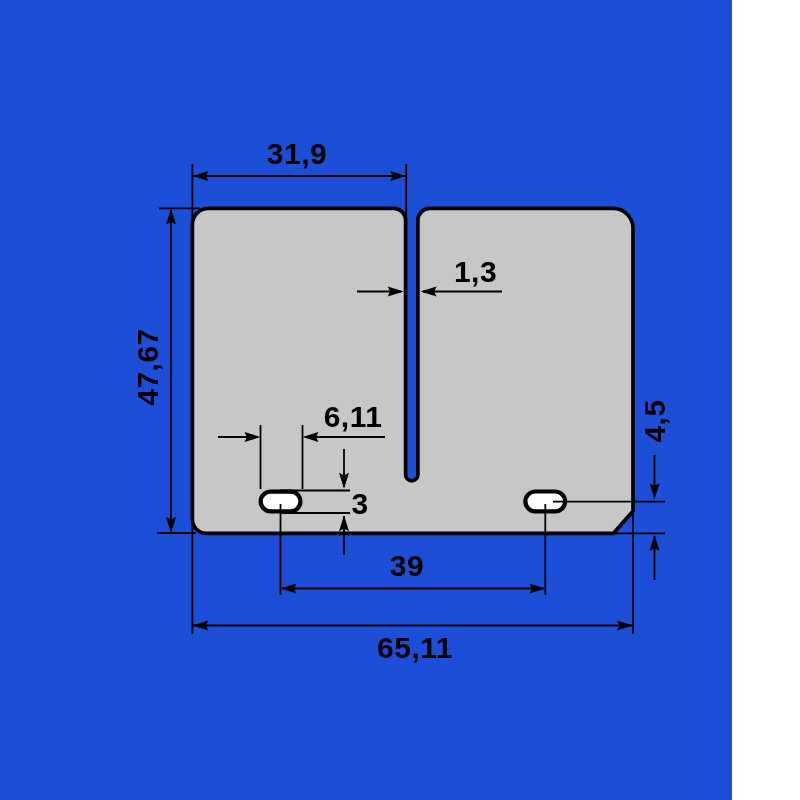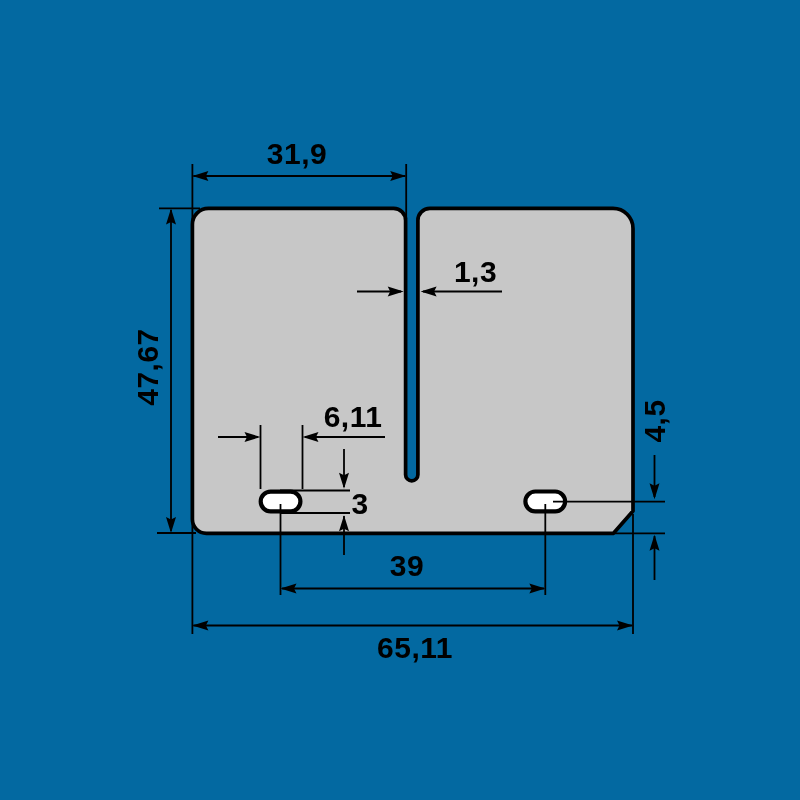--- a/index.html
+++ b/index.html
@@ -1,17 +1,17 @@
 <!DOCTYPE html>
 <html><head>
 <meta charset="utf-8">
 <title>Reed petal drawing</title>
 <style>
   html,body{margin:0;padding:0;background:#fff;}
-  .page{width:800px;height:800px;position:relative;background:#0369a1;overflow:hidden;}
+  .page{width:732px;height:800px;position:relative;background:#1d4ed8;overflow:hidden;}
   text{font-family:"Liberation Sans", sans-serif;font-weight:bold;font-size:30px;letter-spacing:0.5px;fill:#000;}
 </style>
 </head>
 <body>
 <div class="page">
 <svg width="800" height="800" viewBox="0 0 800 800">
 
   <path d="M 192.4 519.3 L 192.4 224.4 A 16 16 0 0 1 208.4 208.4 L 393.6 208.4 A 12 12 0 0 1 405.6 220.4 L 405.6 474.7 A 6.15 6.15 0 0 0 417.9 474.7 L 417.9 220.4 A 12 12 0 0 1 429.9 208.4 L 613 208.4 A 20 20 0 0 1 633 228.4 L 633 511 L 613.5 533.3 L 206.4 533.3 A 14 14 0 0 1 192.4 519.3 Z" fill="#c7c7c7" stroke="#000" stroke-width="3.7" stroke-linejoin="round"></path>
 
   <rect x="260.7" y="491.6" width="39.7" height="19.8" rx="9.9" fill="#fff" stroke="#000" stroke-width="4.2"></rect>

